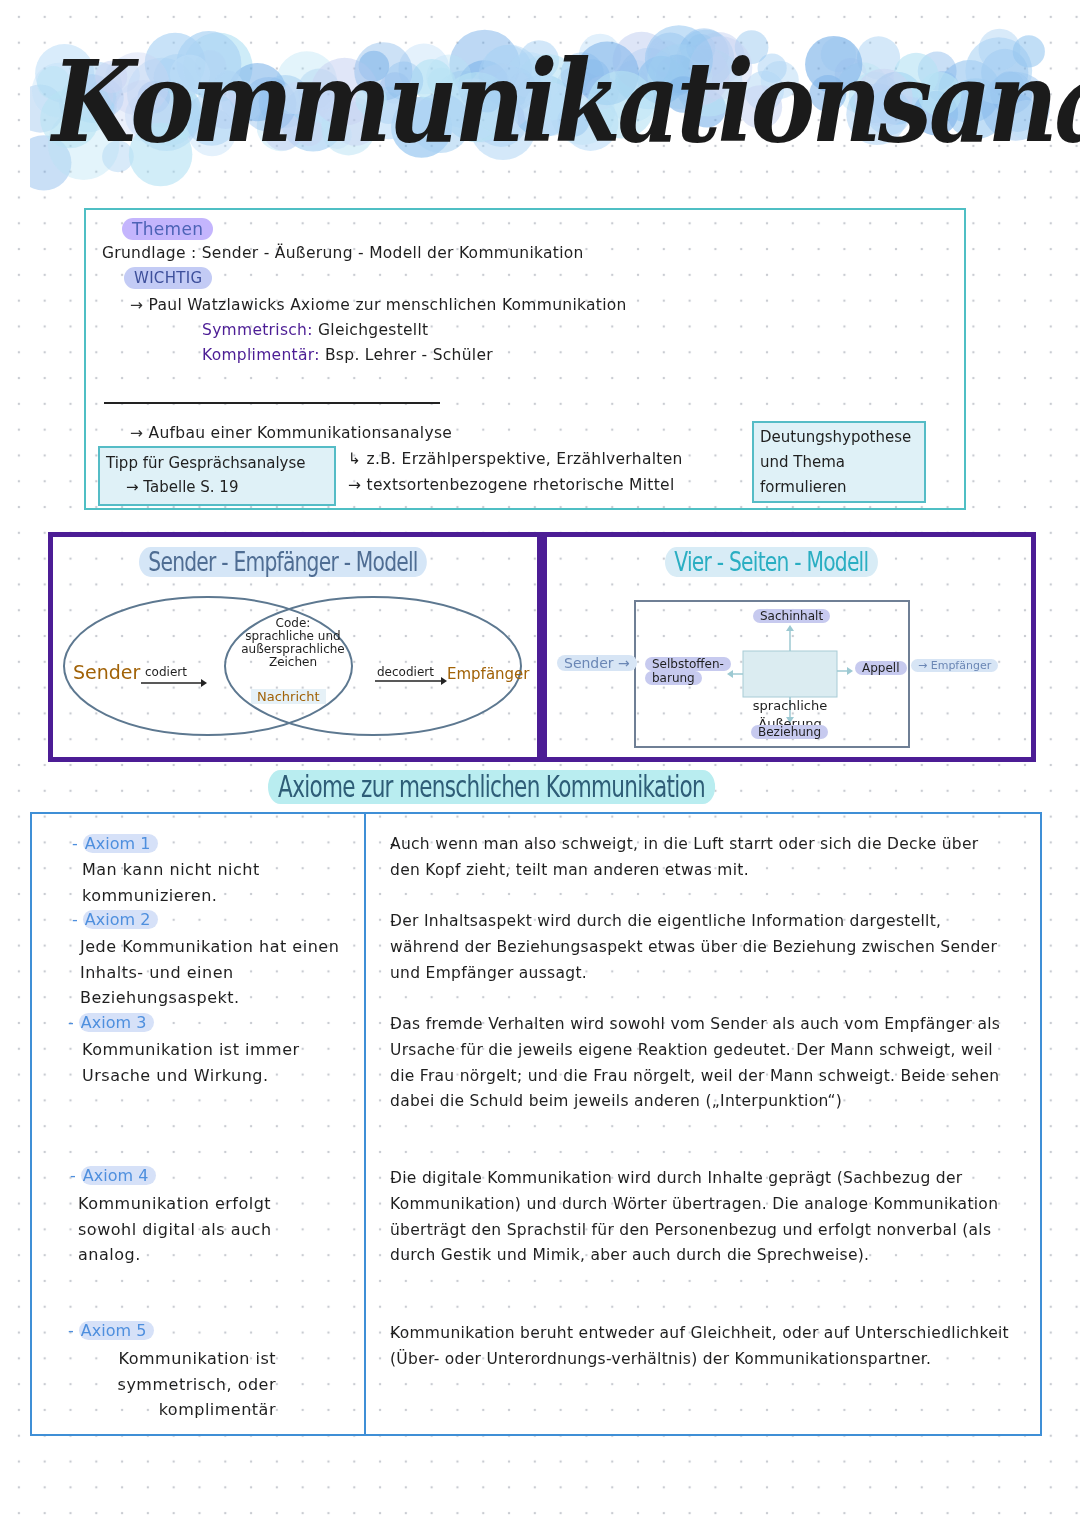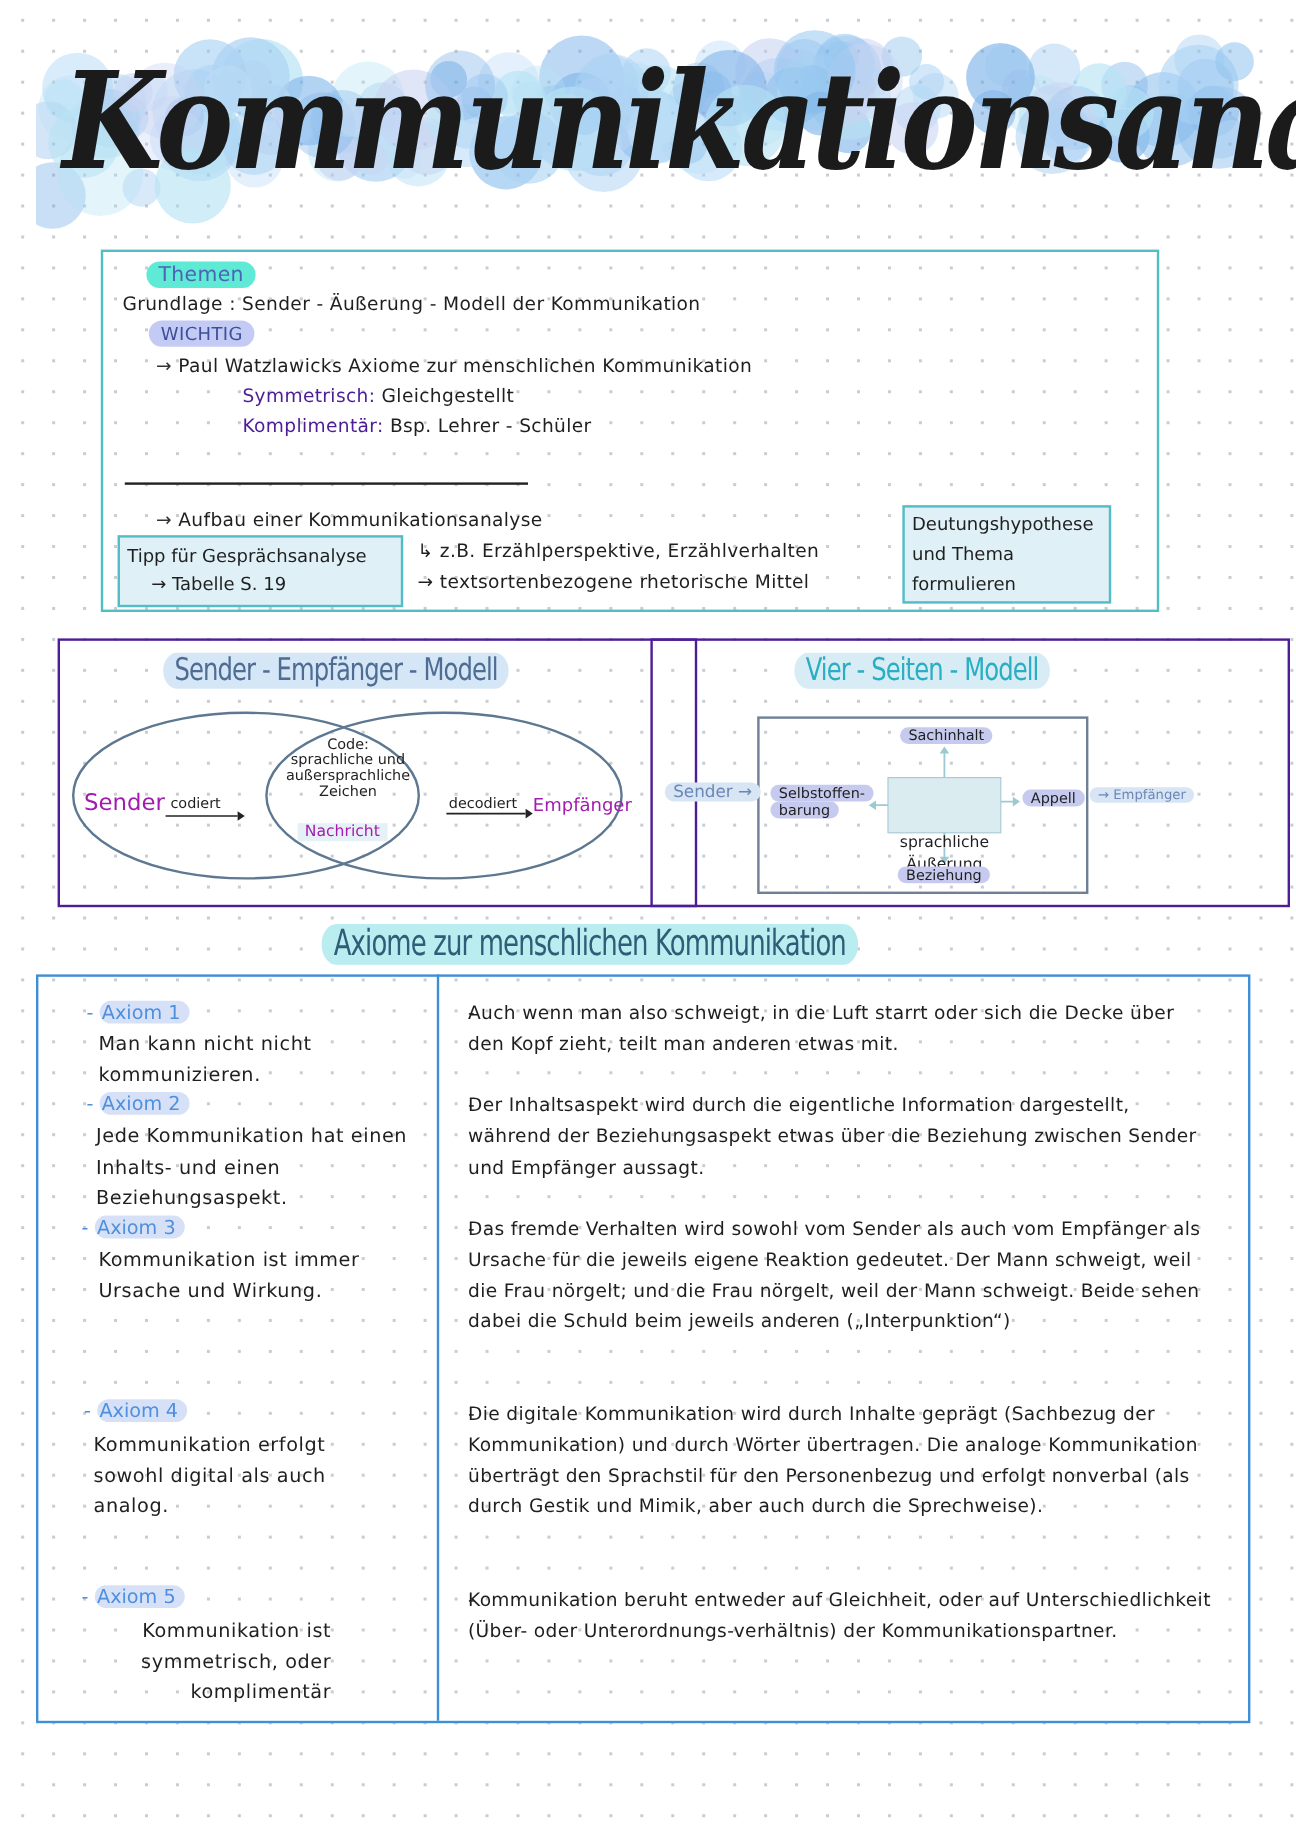--- a/index.html
+++ b/index.html
@@ -26,44 +26,44 @@
 
   
   #themen-box {
     left: 84px; top: 208px; width: 878px; height: 298px;
     border: 2.5px solid #4fbfc4; background: transparent;
   }
   .hl-pill {
     display: inline-block; padding: 0 10px; border-radius: 12px; line-height: 22px;
     font-family: "DejaVu Sans", sans-serif; font-size: 17px;
   }
-  .hl-lav { background: #5eead4; color: #4d63b6; }
+  .hl-lav { background: #c4b5fd; color: #4d63b6; }
   .hl-lav2 { background: #c3cbf5; color: #3d4f9b; }
   .line { position: absolute; font-size: 15.5px; white-space: nowrap; letter-spacing: 0.3px; }
   .purple { color: #4c1d95; }
   .arrow { color: #333; }
   #divider-1 { left: 104px; top: 402px; width: 336px; height: 2px; background: #222; }
   .tip-box {
     position: absolute; border: 2px solid #55bcc6; background: #dff1f7;
     font-size: 15px; padding: 2px 6px; line-height: 26px; white-space: nowrap;
   }
 
   
-  .panel { border: 2px solid #4c1d95; background: transparent; padding-left: 45px; }
+  .panel { border: 5px solid #4c1d95; background: transparent; }
   #sem-panel { left: 48px; top: 532px; width: 484px; height: 220px; }
   #vsm-panel { left: 542px; top: 532px; width: 484px; height: 220px; }
   .panel-title {
     position: absolute; font-family: "DejaVu Sans", sans-serif; font-size: 26px;
     letter-spacing: -1px; padding: 0 12px; border-radius: 16px; line-height: 30px;
     transform: scaleX(0.78); transform-origin: left center; white-space: nowrap;
   }
   #sem-title { left: 86px; top: 10px; background: #d5e6f7; color: #4f6d93; }
   #vsm-title { left: 118px; top: 10px; background: #d8ecf6; color: #2aaec2; }
   .diag-text { position: absolute; font-size: 12px; white-space: nowrap; text-align: center; }
-  .teal { color: #a21caf; }
+  .teal { color: #a16207; }
   .chip-lav { background: #c7caef; border-radius: 10px; padding: 0 7px; }
   .chip-blue { background: #d7e5f5; border-radius: 10px; padding: 0 7px; color: #6b87b5; }
 
   
   #axiome-heading {
     left: 268px; top: 770px; font-size: 30px; color: #2e5d77; padding: 0 14px;
     background: #b9edf0; border-radius: 20px; line-height: 34px; letter-spacing: -1px;
     transform: scaleX(0.72); transform-origin: left center; white-space: nowrap;
   }
 

